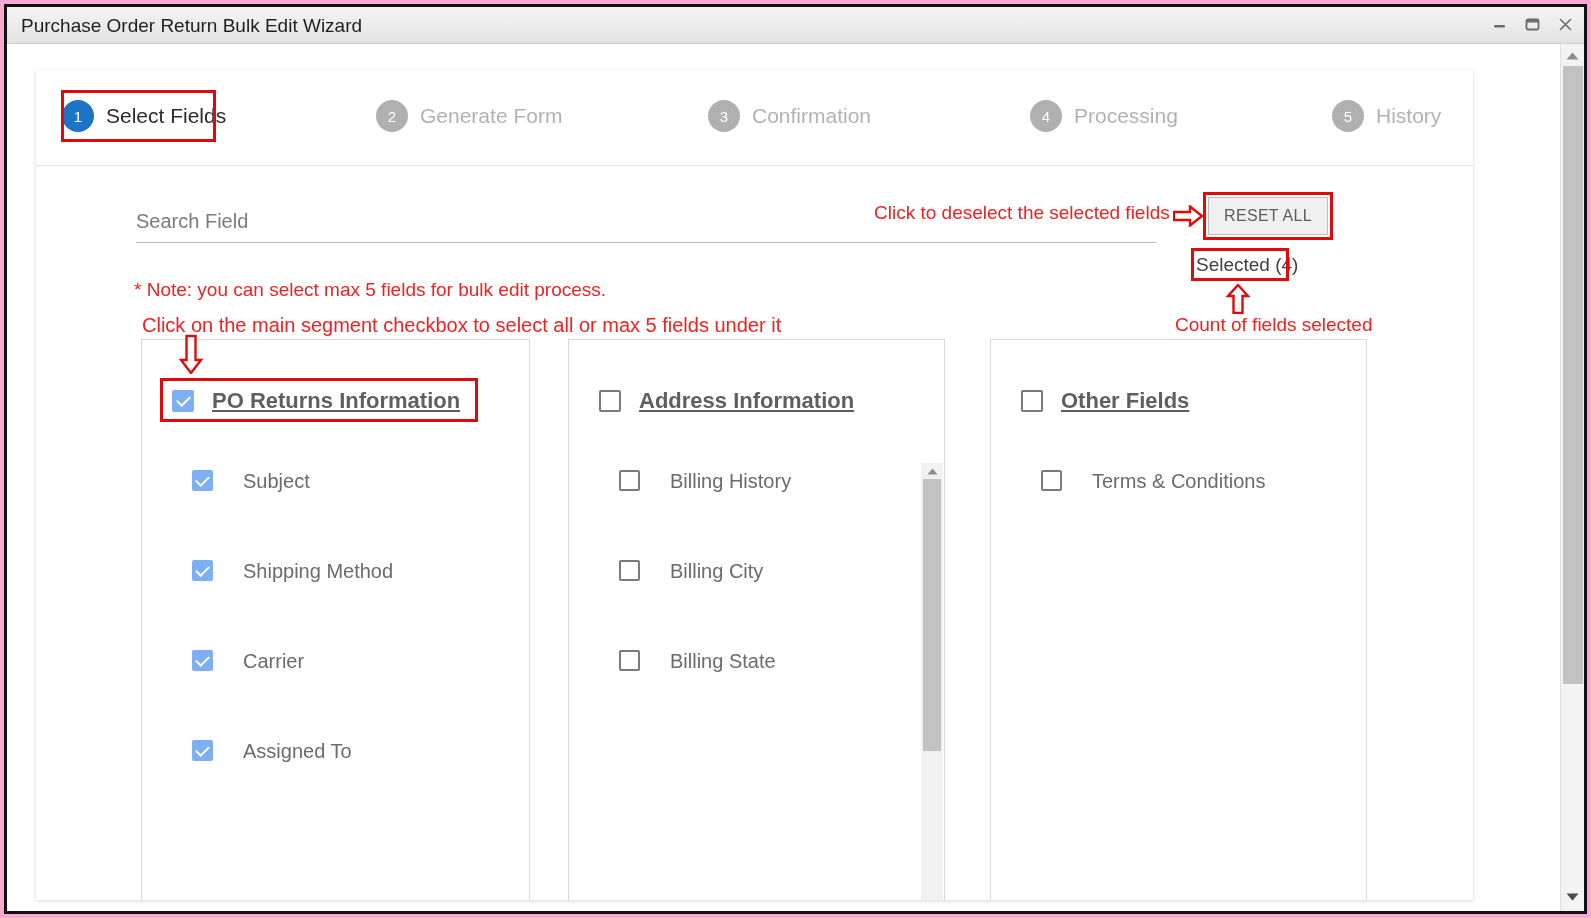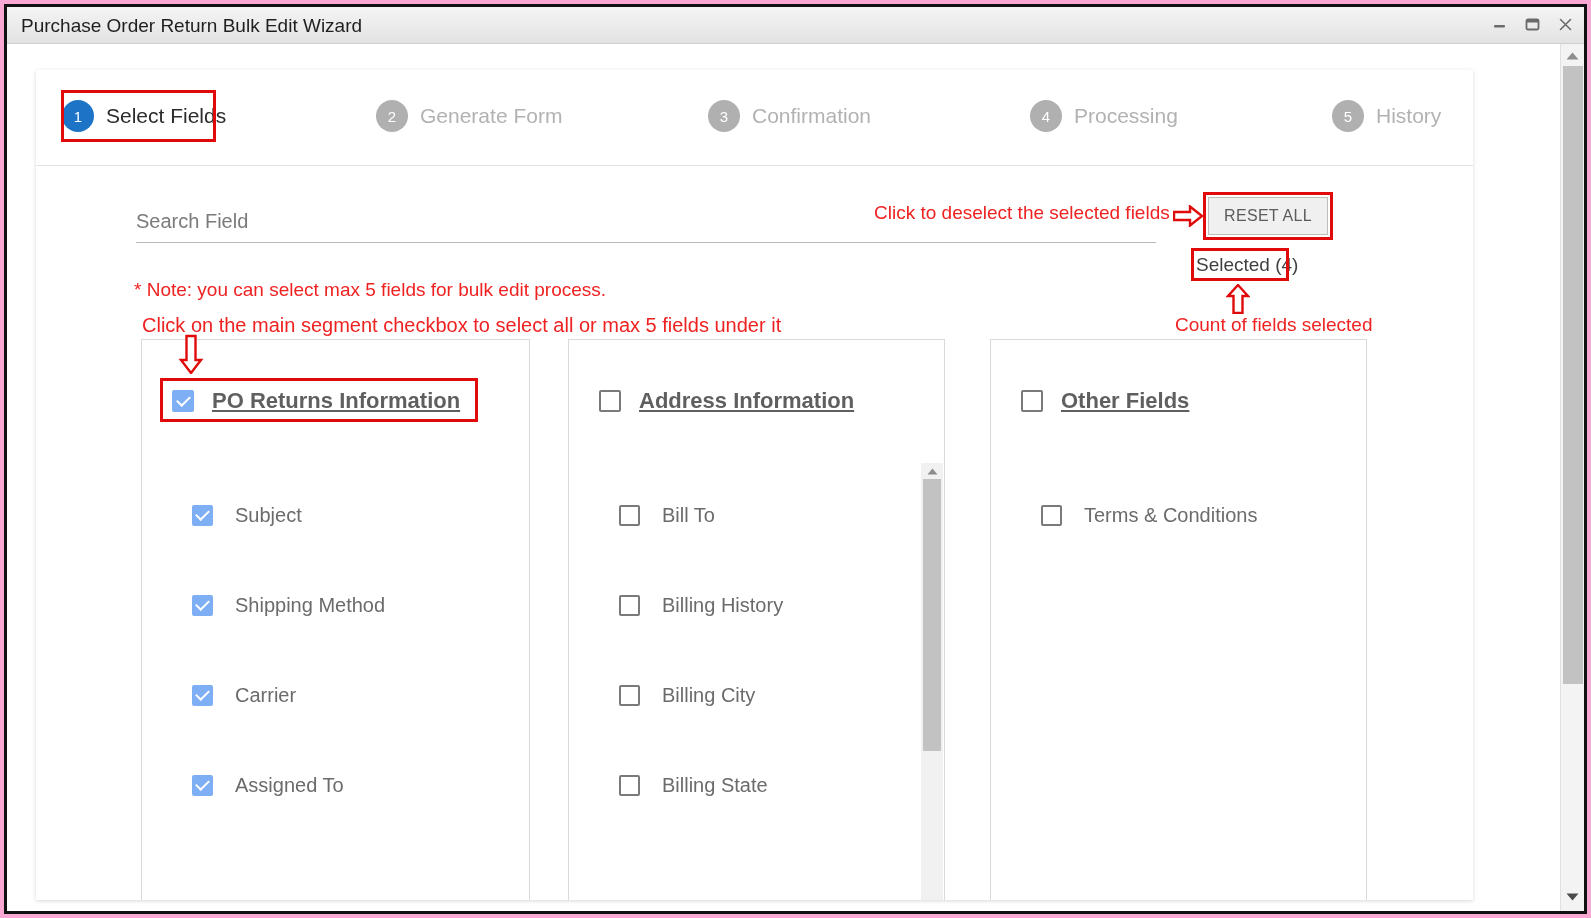--- a/index.html
+++ b/index.html
@@ -213,21 +213,21 @@
     content: "";
     width: 11px; height: 6px;
     border-left: 2.5px solid #ffffff;
     border-bottom: 2.5px solid #ffffff;
     transform: rotate(-45deg) translate(1px,-1px);
   }
   .cb.header-cb { width: 22px; height: 22px; }
 
   .field-list { padding: 56px 0 0 50px; }
   .field-item {
-    display: flex; align-items: center; gap: 22px;
+    display: flex; gap: 30px;
     height: 90px;
   }
   .field-label {
     font-size: 20px; color: #6b6b6b;
     font-family: "Liberation Sans", sans-serif;
     white-space: nowrap;
   }
 
   
   .hl-col1-header {
@@ -409,24 +409,20 @@
 
             <div class="col col-2">
               <div class="col-header">
                 <span class="cb header-cb"></span>
                 <span class="col-header-label">Address Information</span>
               </div>
 
               <div class="field-list">
                 <div class="field-item">
                   <span class="cb"></span>
-                  <span class="field-label">Bill To</span>
-                </div>
-                <div class="field-item">
-                  <span class="cb"></span>
                   <span class="field-label">Billing History</span>
                 </div>
                 <div class="field-item">
                   <span class="cb"></span>
                   <span class="field-label">Billing City</span>
                 </div>
                 <div class="field-item">
                   <span class="cb"></span>
                   <span class="field-label">Billing State</span>
                 </div>

